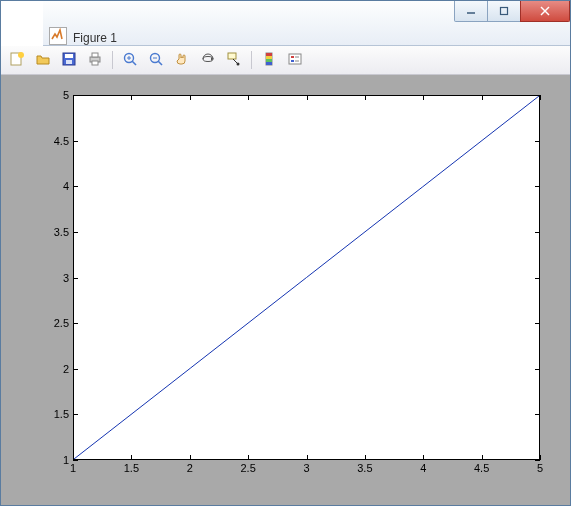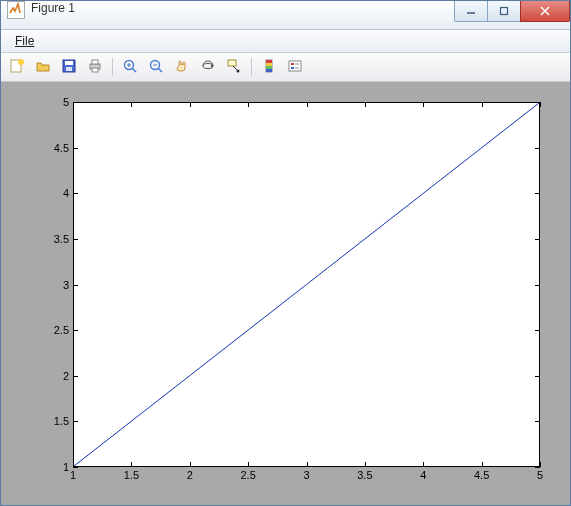--- a/index.html
+++ b/index.html
@@ -19,23 +19,24 @@
     border: 1px solid #5a7ca0;
     box-sizing: border-box;
     display: flex;
     flex-direction: column;
   }
   .titlebar {
     height: 28px;
     background: linear-gradient(to bottom, #fdfefe, #e8eef6);
     border-bottom: 1px solid #b6c4d6;
     display: flex;
-    align-items: flex-start;
-    padding: 0 0 0 6px;
+    align-items: flex-end;
+    padding: 16px 0 0 6px;
     position: relative;
+    margin-left: 42px;
   }
   .app-icon {
     width: 16px;
     height: 16px;
     margin-right: 6px;
     background: #fff;
     border: 1px solid #aaa;
     position: relative;
   }
   .app-icon svg { display:block; }
@@ -159,23 +160,20 @@
       </div>
       <div class="win-btn close">
         <svg width="10" height="10">
             <line x1="1" y1="1" x2="9" y2="9" stroke="#fff" stroke-width="1.5"></line>
             <line x1="9" y1="1" x2="1" y2="9" stroke="#fff" stroke-width="1.5"></line>
           </svg>
       </div>
     </div>
   </div>
 
-  <div class="menubar">
-    <div class="menu-item"><span class="ul">File</span></div>
-  </div>
 
   <div class="toolbar">
     <div class="tb-btn">
       <span>
         <svg width="16" height="16">
             <rect x="2" y="2" width="10" height="12" fill="#fff" stroke="#b0a060"></rect>
             <circle cx="12" cy="4" r="3" fill="#ffd040"></circle>
           </svg>
       </span>
     </div>

